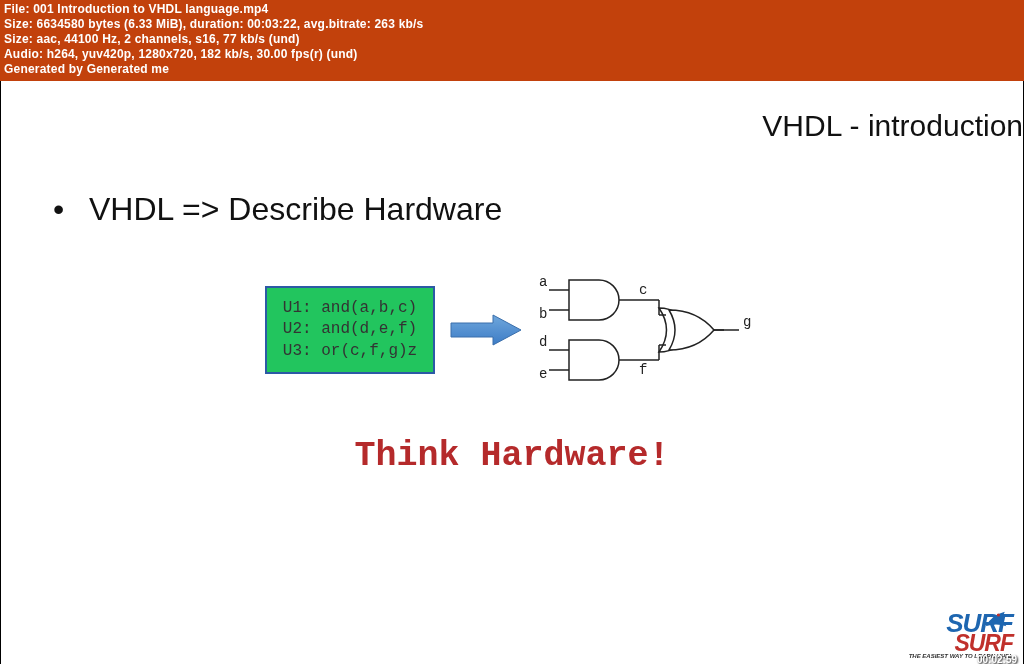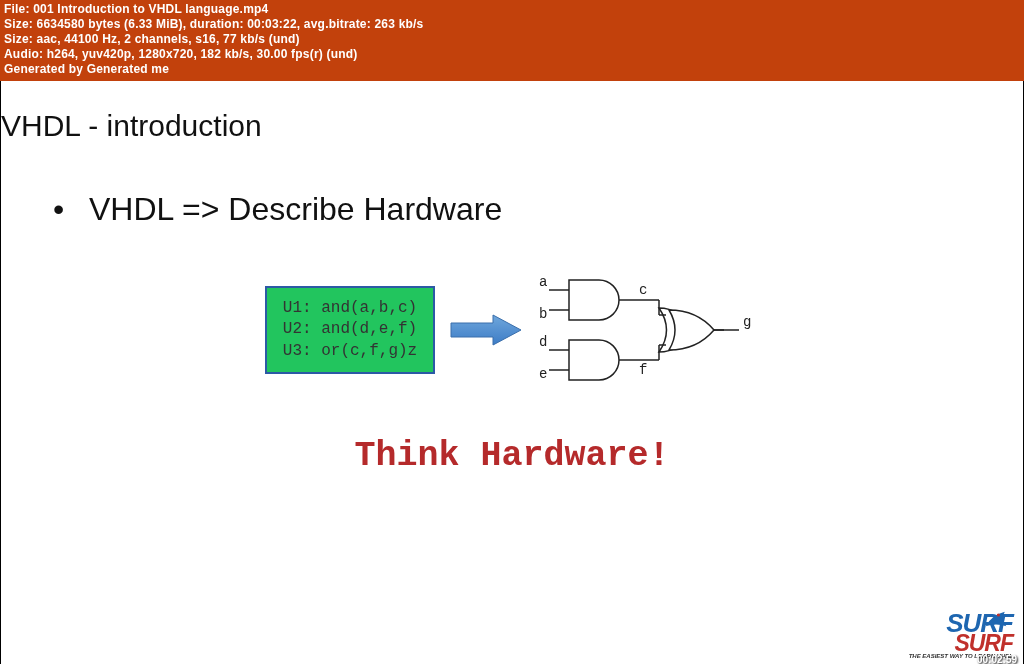--- a/index.html
+++ b/index.html
@@ -15,21 +15,21 @@
     letter-spacing: 0.2px;
   }
   .slide {
     background: #fff;
     width: 1022px;
     height: 586px;
     margin: 0 1px;
     position: relative;
   }
   .title {
-    text-align: left;
+    text-align: right;
     font-size: 30px;
     font-weight: 400;
     padding-top: 28px;
     color: #111;
   }
   .bullets {
     margin-top: 48px;
     margin-left: 52px;
   }
   .bullets li {

